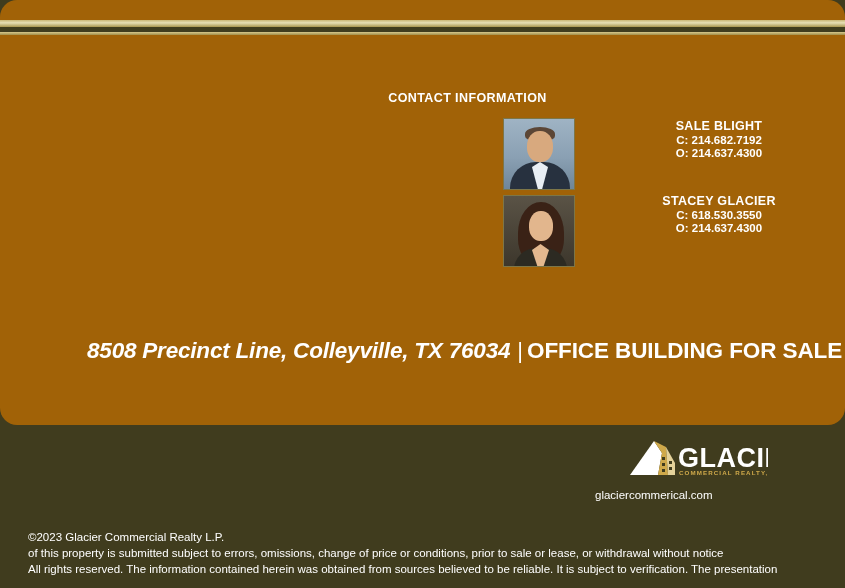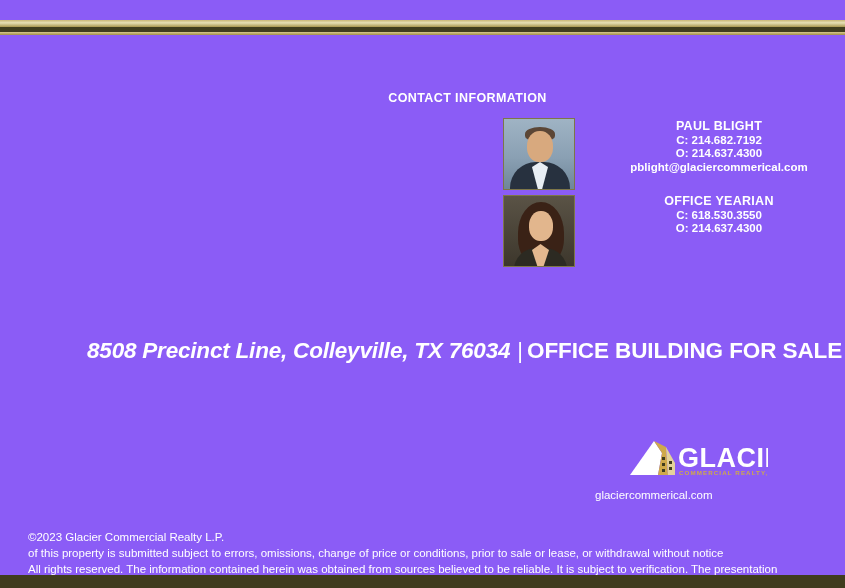--- a/index.html
+++ b/index.html
@@ -11,22 +11,23 @@
     height: 588px;
     background: #403c1e;
     font-family: "Liberation Sans", sans-serif;
     color: #ffffff;
     overflow: hidden;
     position: relative;
   }
   .page {
     position: relative;
     width: 845px;
-    height: 575px;
-    background: #8b5cf6;
+    height: 425px;
+    background: #a16207;
+    border-radius: 17px;
   }
   
   .top-band {
     position: absolute;
     top: 0;
     left: 0;
     width: 845px;
     height: 44px;
   }
   .rule-thick {
@@ -259,37 +260,36 @@
 
   <div class="contact-card one">
     <div class="headshot hs-paul">
       <div class="sky"></div>
       <div class="body"></div>
       <div class="shirt"></div>
       <div class="hair"></div>
       <div class="face"></div>
     </div>
     <div class="contact-text">
-      <div class="c-name">PAUL BLIGHT</div>
+      <div class="c-name">SALE BLIGHT</div>
       <div class="c-line">C: 214.682.7192</div>
       <div class="c-line">O: 214.637.4300</div>
-      <div class="c-email">pblight@glaciercommerical.com</div>
     </div>
   </div>
 
   <div class="contact-card two">
     <div class="headshot hs-stacey">
       <div class="sky"></div>
       <div class="hairback"></div>
       <div class="body"></div>
       <div class="chest"></div>
       <div class="face"></div>
     </div>
     <div class="contact-text">
-      <div class="c-name">OFFICE YEARIAN</div>
+      <div class="c-name">STACEY GLACIER</div>
       <div class="c-line">C: 618.530.3550</div>
       <div class="c-line">O: 214.637.4300</div>
     </div>
   </div>
 
   <div class="headline">
     <span class="addr">8508 Precinct Line, Colleyville, TX  76034</span><span class="sep">|</span><span class="forsale">OFFICE BUILDING FOR SALE</span>
   </div>
 
   <div class="logo-wrap">

